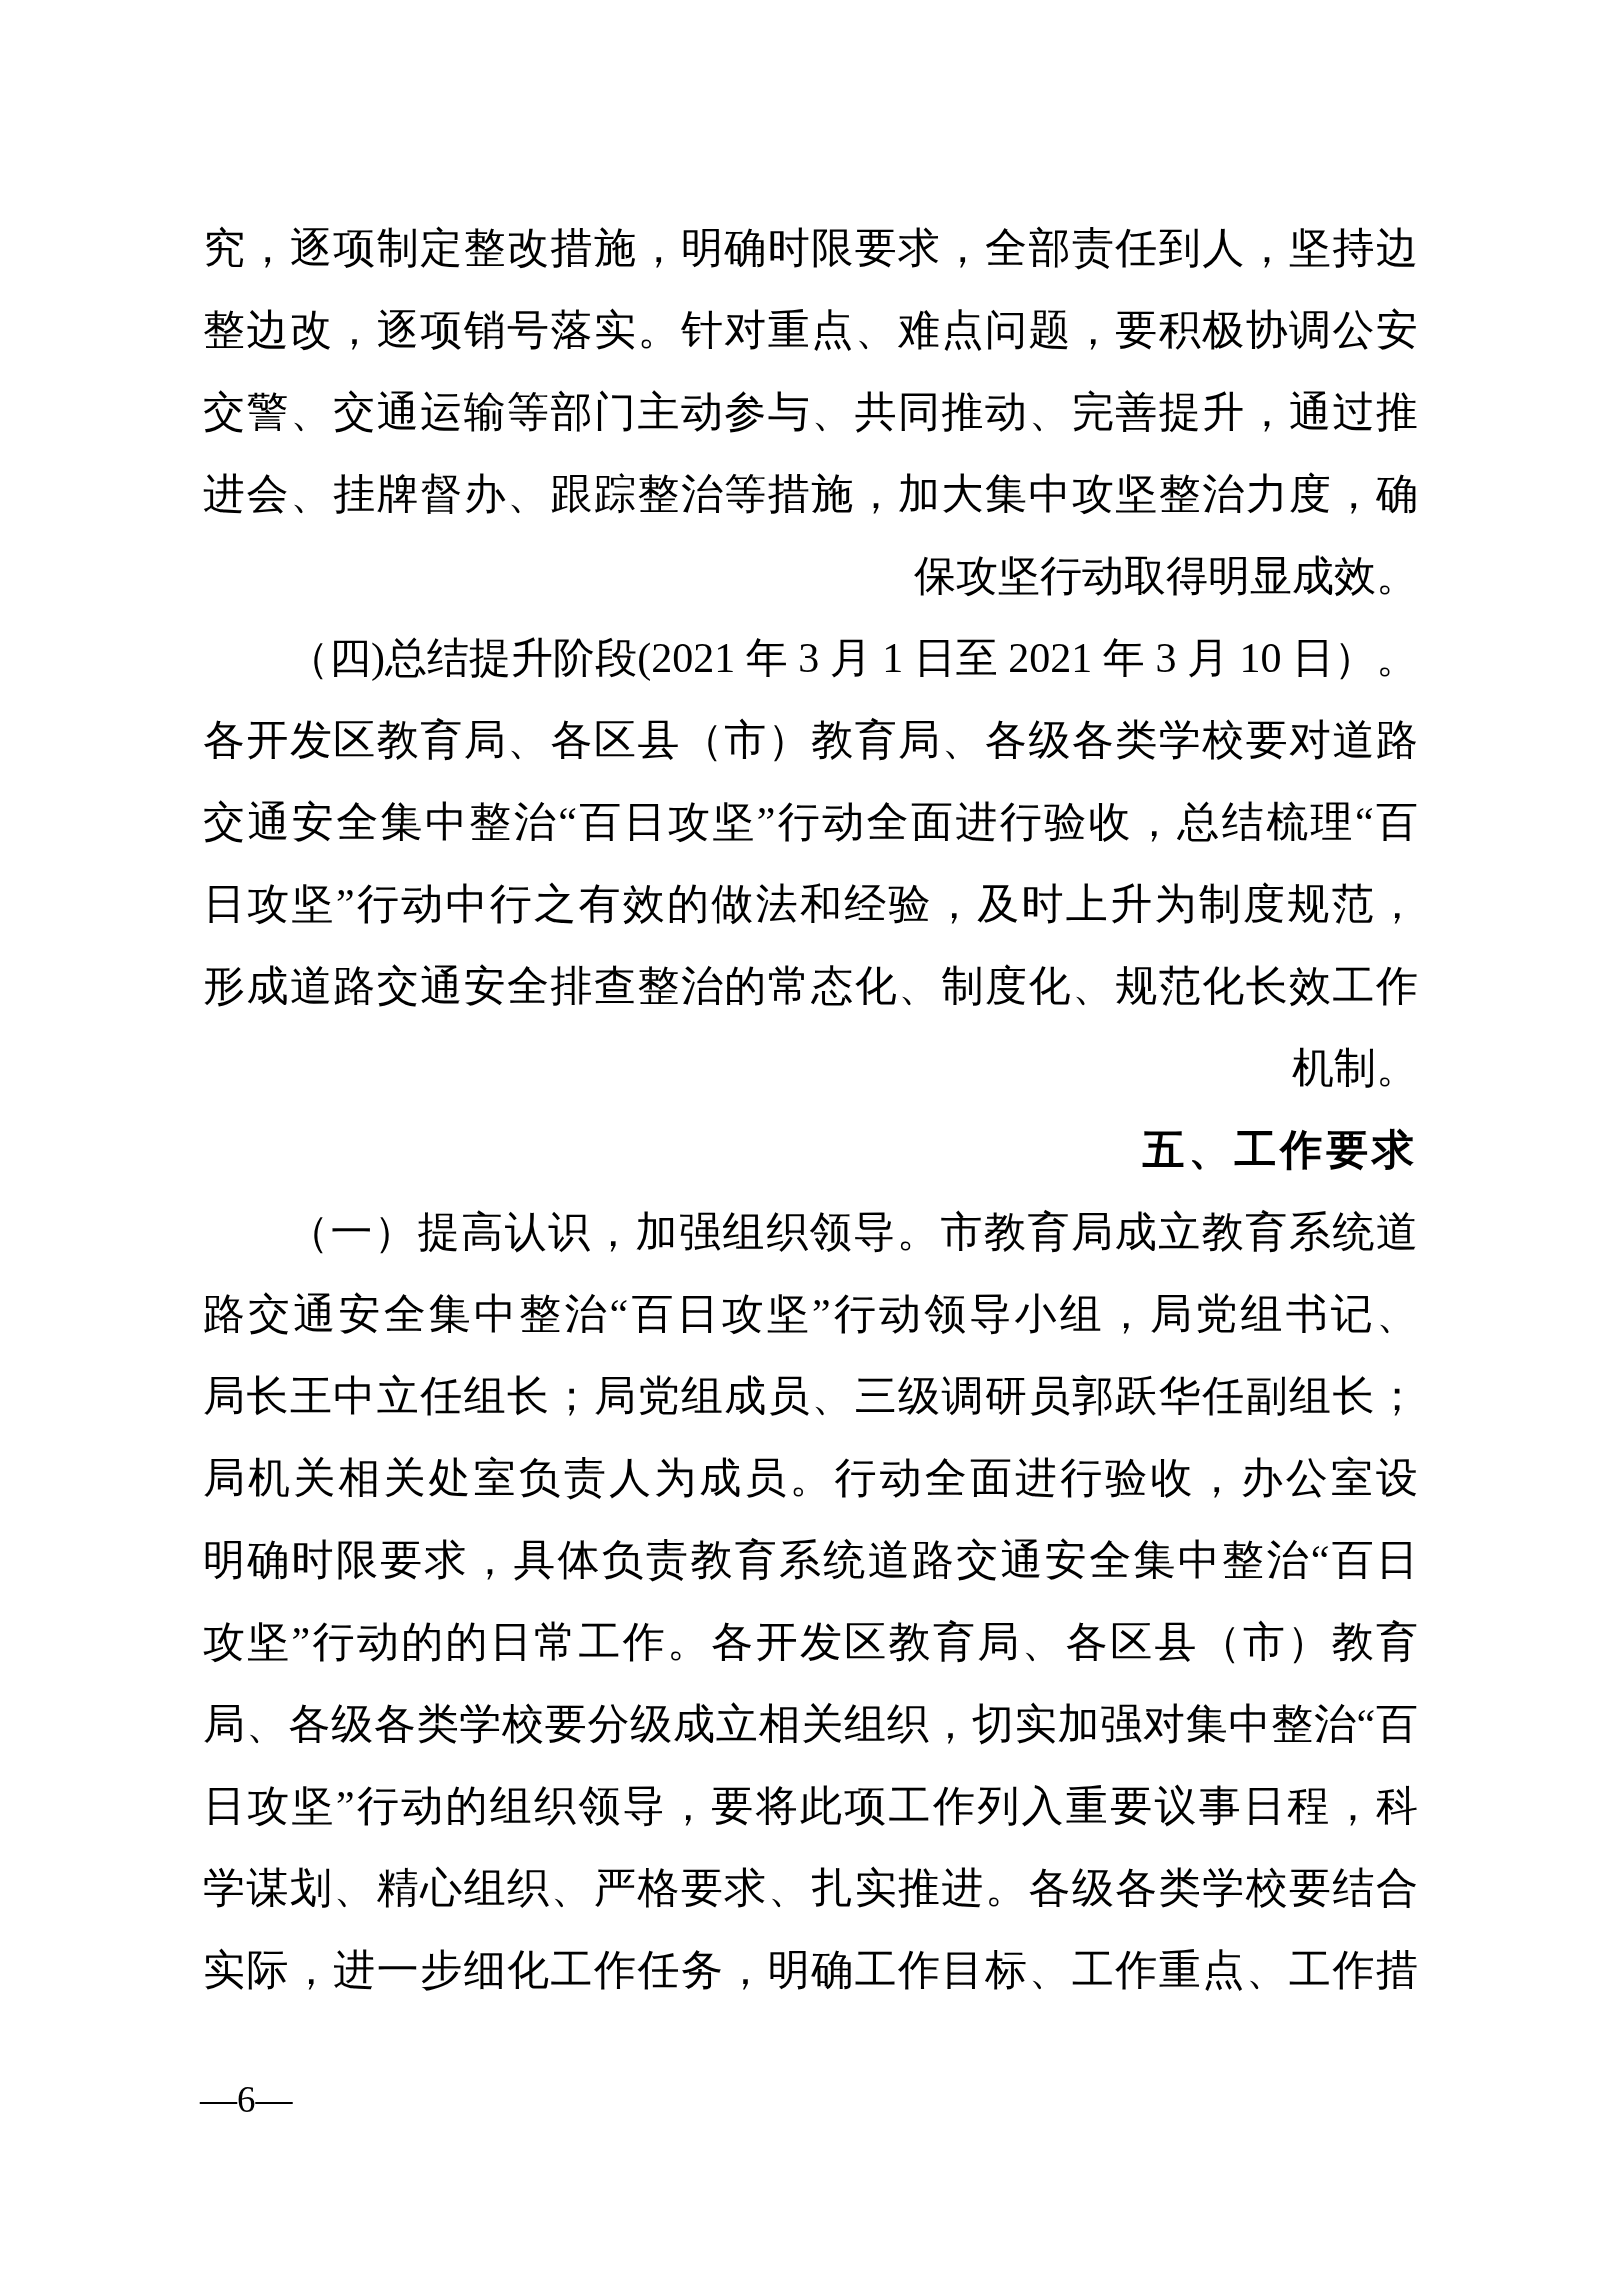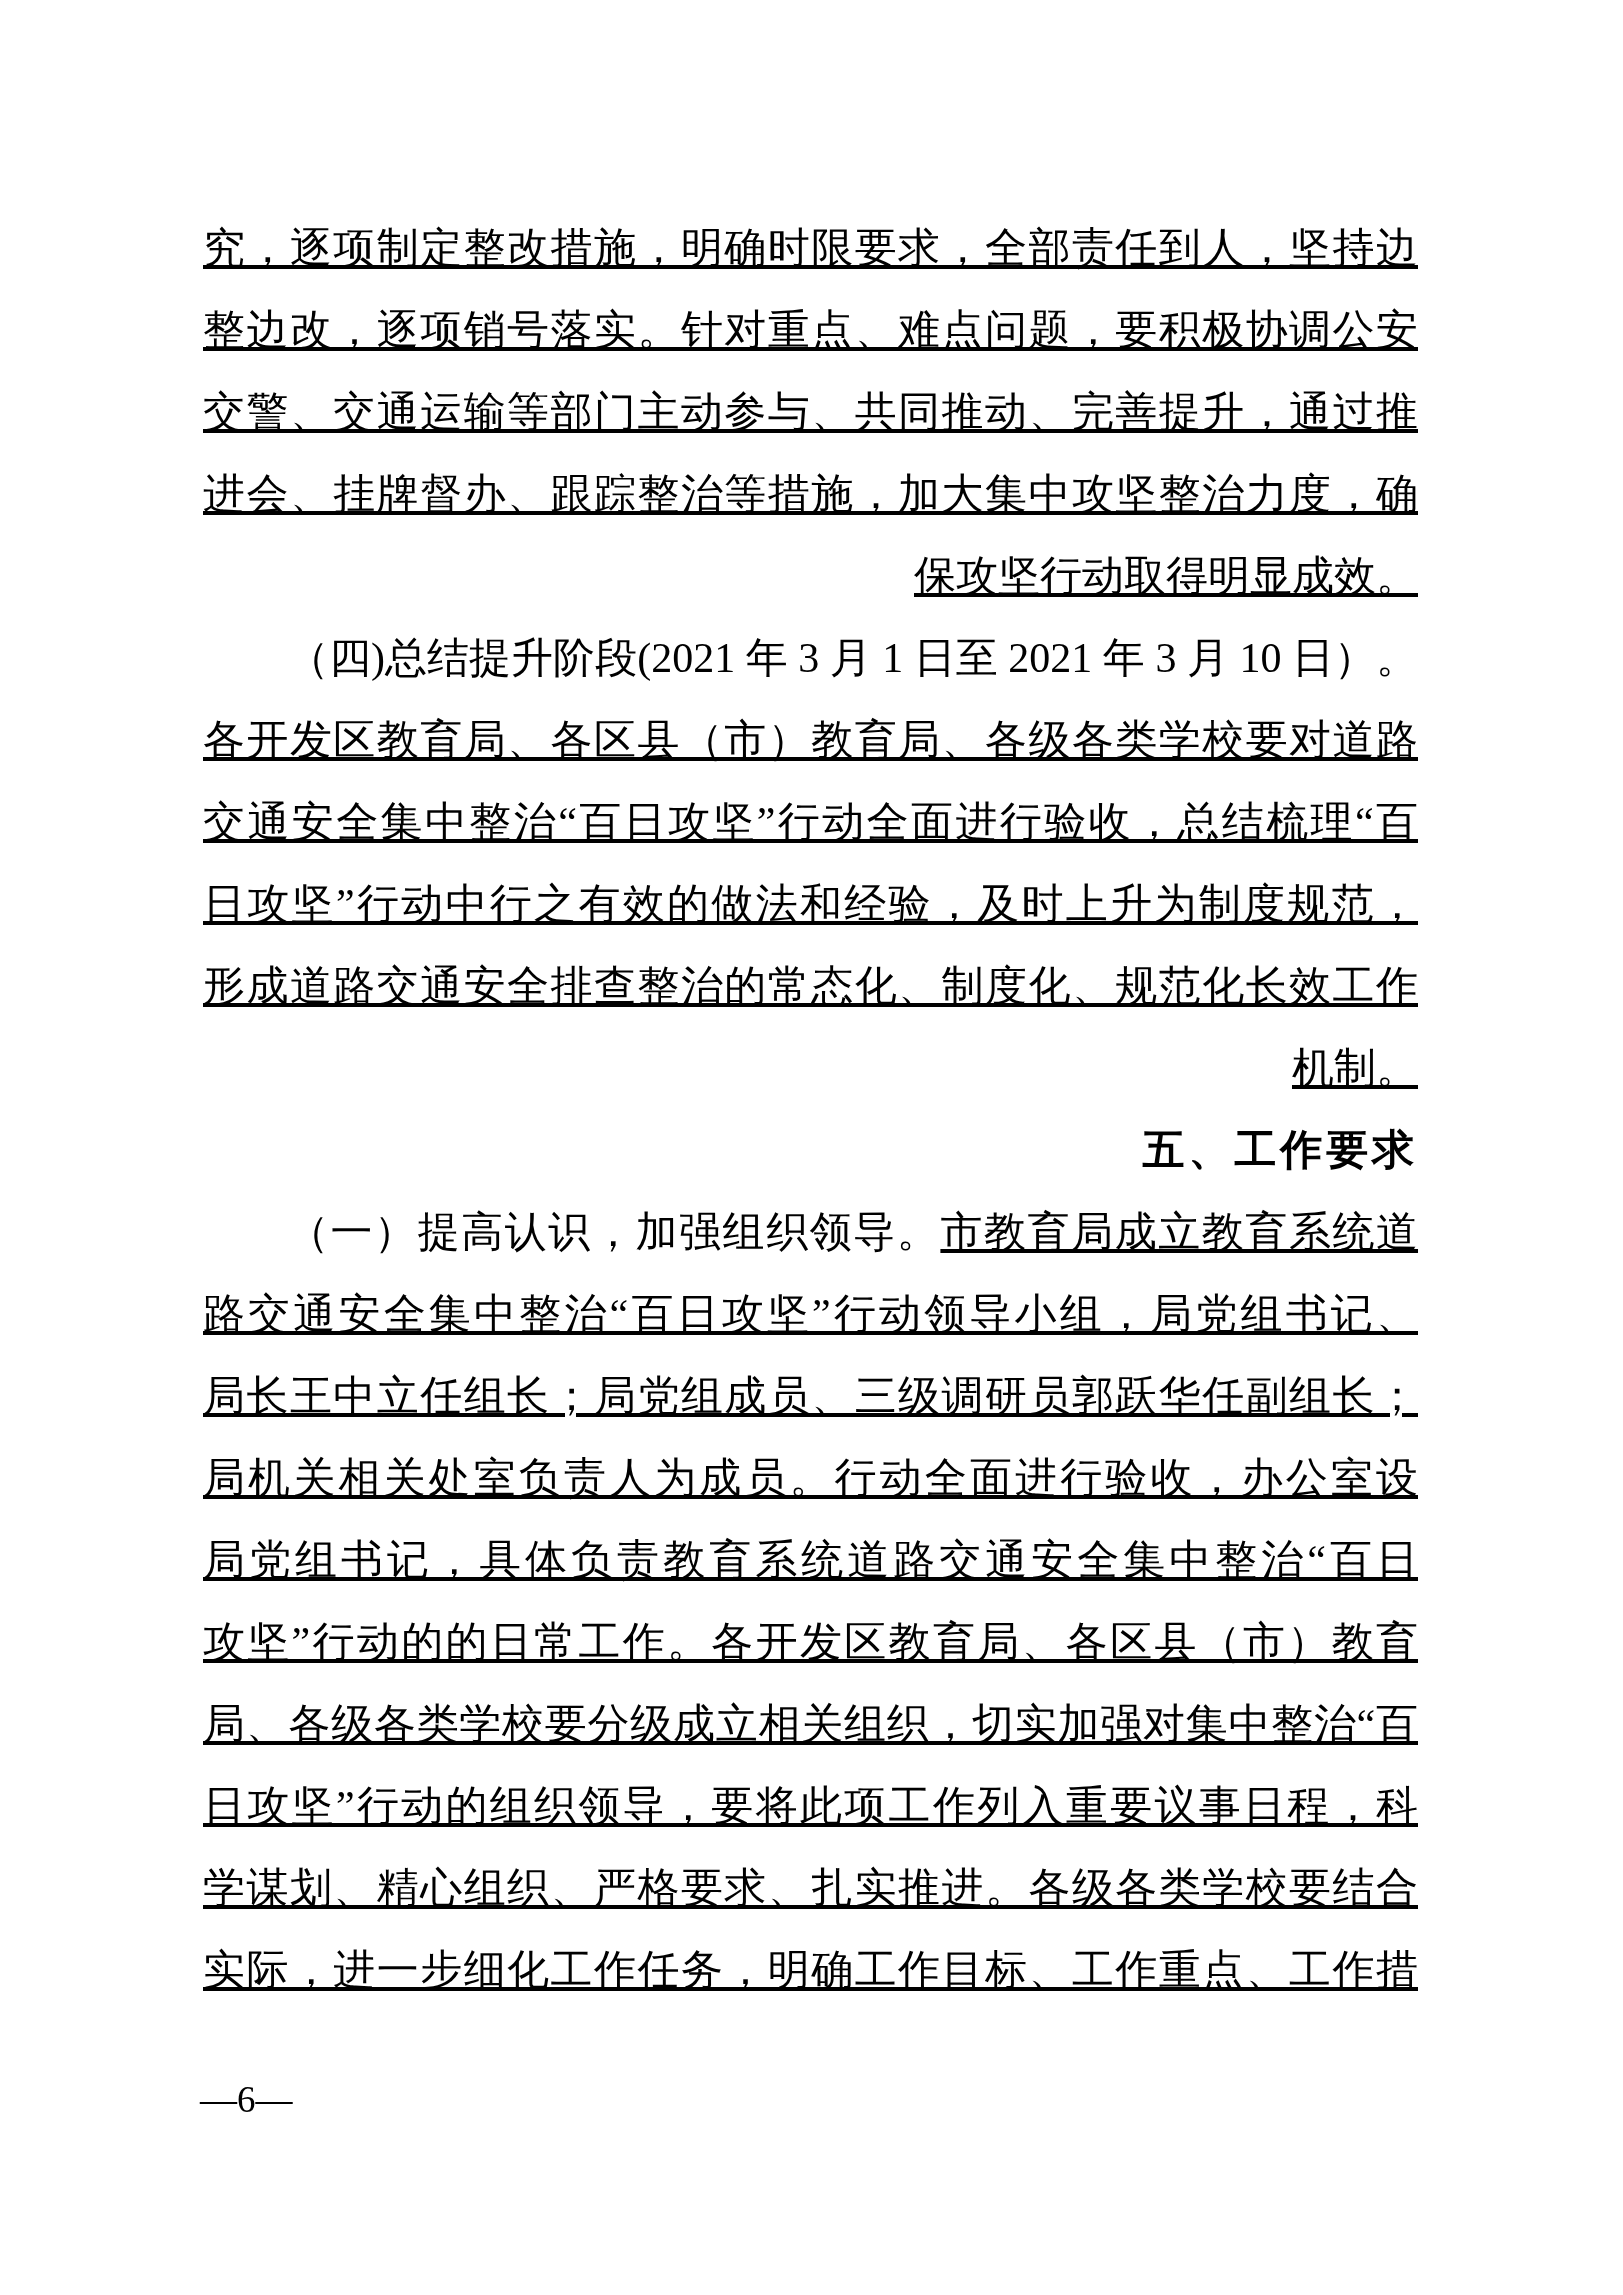--- a/index.html
+++ b/index.html
@@ -38,21 +38,20 @@
   .line.justify {
     white-space: normal;
     text-align: justify;
     text-align-last: justify;
   }
   .line.indent {
     text-indent: 84px;
   }
   .seg-body {
     font-weight: normal;
-    text-decoration: underline;
   }
   .seg-lead {
     font-weight: normal;
   }
   .seg-heading {
     font-weight: bold;
     font-family: Liberation Sans, sans-serif;
     letter-spacing: 3.9px;
   }
   .page-number {
@@ -79,21 +78,21 @@
       <div class="line justify"><span class="seg-body">各开发区教育局、各区县（市）教育局、各级各类学校要对道路</span></div>
       <div class="line justify"><span class="seg-body">交通安全集中整治“百日攻坚”行动全面进行验收，总结梳理“百</span></div>
       <div class="line justify"><span class="seg-body">日攻坚”行动中行之有效的做法和经验，及时上升为制度规范，</span></div>
       <div class="line justify"><span class="seg-body">形成道路交通安全排查整治的常态化、制度化、规范化长效工作</span></div>
       <div class="line"><span class="seg-body">机制。</span></div>
       <div class="line indent"><span class="seg-heading">五、工作要求</span></div>
       <div class="line justify indent"><span class="seg-lead">（一）提高认识，加强组织领导。</span><span class="seg-body">市教育局成立教育系统道</span></div>
       <div class="line justify"><span class="seg-body">路交通安全集中整治“百日攻坚”行动领导小组，局党组书记、</span></div>
       <div class="line justify"><span class="seg-body">局长王中立任组长；局党组成员、三级调研员郭跃华任副组长；</span></div>
       <div class="line justify"><span class="seg-body">局机关相关处室负责人为成员。行动全面进行验收，办公室设</span></div>
-      <div class="line justify"><span class="seg-body">局党组书记，具体负责教育系统道路交通安全集中整治“百日</span></div>
+      <div class="line justify"><span class="seg-body">明确时限要求，具体负责教育系统道路交通安全集中整治“百日</span></div>
       <div class="line justify"><span class="seg-body">攻坚”行动的的日常工作。各开发区教育局、各区县（市）教育</span></div>
       <div class="line justify"><span class="seg-body">局、各级各类学校要分级成立相关组织，切实加强对集中整治“百</span></div>
       <div class="line justify"><span class="seg-body">日攻坚”行动的组织领导，要将此项工作列入重要议事日程，科</span></div>
       <div class="line justify"><span class="seg-body">学谋划、精心组织、严格要求、扎实推进。各级各类学校要结合</span></div>
       <div class="line justify"><span class="seg-body">实际，进一步细化工作任务，明确工作目标、工作重点、工作措</span></div>
     </div>
   <div class="page-number">—6—</div>
 </div>
 
 

